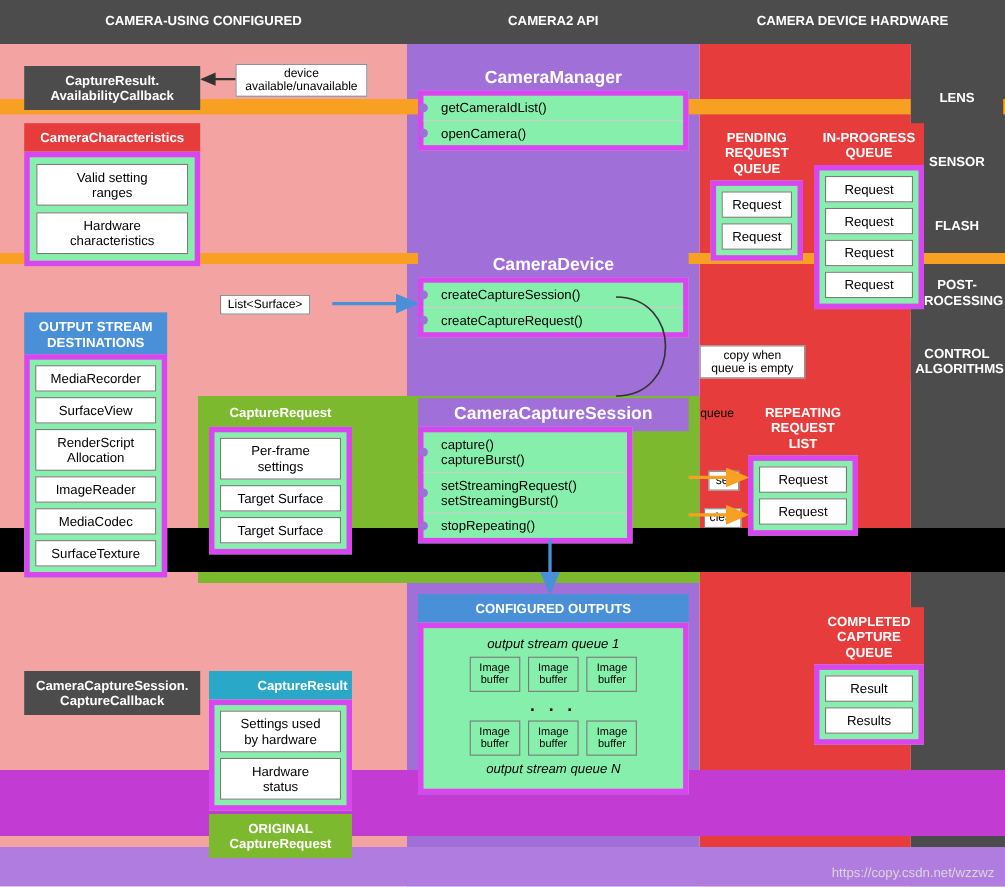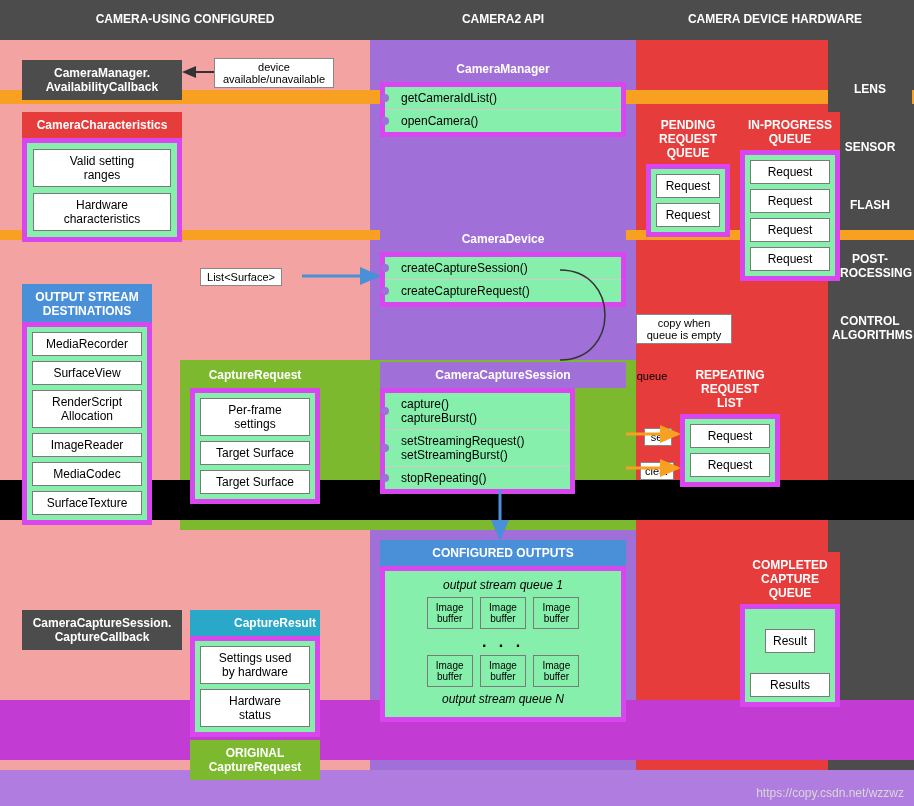--- a/index.html
+++ b/index.html
@@ -24,21 +24,21 @@
   .purple { background:#b17ce0; }
   .black  { background:#000; }
   .magenta{ background:#c23bd2; }
 
   
   .box { background:#fff; border:1px solid #7a7a7a; text-align:center; padding:4px 6px; font-size:12px; }
   .darkbox { background:#4c4c4c; color:#fff; border:none; font-weight:bold; padding:6px 4px; text-align:center; font-size:12px; }
   .redhdr  { background:#e73c3c; color:#fff; font-weight:bold; text-align:center; padding:6px 4px; font-size:12px; }
   .greenhdr{ background:#7db92e; color:#fff; font-weight:bold; text-align:center; padding:6px 4px; font-size:12px; }
   .bluehdr { background:#2aa8c7; color:#fff; font-weight:bold; text-align:right; padding:6px 4px; font-size:12px; }
-  .purplehdr{ background:#a06fd8; color:#fff; font-weight:bold; text-align:center; padding:6px 4px; font-size:12px;}
+  .purplehdr{ background:#a06fd8; color:#fff; font-weight:bold; text-align:center; padding:6px 4px; font-size:16px;}
   .bluehdr2 { background:#4a90d9; color:#fff; font-weight:bold; text-align:center; padding:6px 4px; font-size:12px;}
 
   .panel { background:#86efac; border:5px solid #d946ef; }
   .method { padding:4px 6px 4px 16px; position:relative; font-size:12px; }
   .method::before { content:""; position:absolute; left:-4px; top:50%; width:8px; height:8px; background:#a06fd8; border-radius:50%; transform:translateY(-50%); }
   .method + .method { border-top:1px solid #ccc; }
   .italic { font-style: italic; text-align:center; padding:3px 0; }
 
   .watermark { color:#d8d8d8; font-size:12px; }
   .annot { font-size:11px; background:#fff; border:1px solid #888; padding:2px 4px; text-align:center; }
@@ -69,21 +69,21 @@
   <div class="abs sectitle" style="left:636px;top:12px;width:278px">CAMERA DEVICE HARDWARE</div>
 
   <div class="abs darkbox" style="left:828px;top:72px;width:84px;height:34px;line-height:22px">LENS</div>
   <div class="abs darkbox" style="left:828px;top:130px;width:84px;height:34px;line-height:22px">SENSOR</div>
   <div class="abs darkbox" style="left:828px;top:188px;width:84px;height:34px;line-height:22px">FLASH</div>
   <div class="abs darkbox" style="left:828px;top:246px;width:84px;height:38px;white-space:pre">POST-
 PROCESSING</div>
   <div class="abs darkbox" style="left:828px;top:308px;width:84px;height:38px;white-space:pre">CONTROL
 ALGORITHMS</div>
 
-  <div class="abs darkbox" style="left:22px;top:60px;width:160px;white-space:pre">CameraManager.
+  <div class="abs darkbox" style="left:22px;top:60px;width:160px;white-space:pre">CaptureResult.
 AvailabilityCallback</div>
   <div class="abs annot" style="left:214px;top:58px;width:120px;white-space:pre">device
 available/unavailable</div>
 
   <div class="abs redhdr" style="left:22px;top:112px;width:160px">CameraCharacteristics</div>
   <div class="abs panel" style="left:22px;top:138px;width:160px">
     <div class="box" style="margin:6px;white-space:pre">Valid setting
 ranges</div>
     <div class="box" style="margin:6px;white-space:pre">Hardware
 characteristics</div>
@@ -197,21 +197,21 @@
     <div class="box" style="margin:5px">Request</div>
     <div class="box" style="margin:5px">Request</div>
   </div>
   <div class="abs annot" style="left:644px;top:428px;width:28px">set</div>
   <div class="abs annot" style="left:640px;top:462px;width:34px">clear</div>
 
   <div class="abs redhdr" style="left:740px;top:552px;width:100px;white-space:pre">COMPLETED
 CAPTURE
 QUEUE</div>
   <div class="abs panel" style="left:740px;top:604px;width:100px">
-    <div class="box" style="margin:20px">Result</div>
+    <div class="box" style="margin:5px">Result</div>
     <div class="box" style="margin:5px">Results</div>
   </div>
 
   <svg class="abs" style="left:0;top:0;width:914px;height:806px;pointer-events:none">
     <defs>
       <marker id="ah" markerWidth="8" markerHeight="8" refX="6" refY="3" orient="auto">
           <path d="M0,0 L7,3 L0,6 Z" fill="#333"></path>
         </marker>
       <marker id="ahb" markerWidth="8" markerHeight="8" refX="6" refY="3" orient="auto">
           <path d="M0,0 L7,3 L0,6 Z" fill="#4a90d9"></path>

